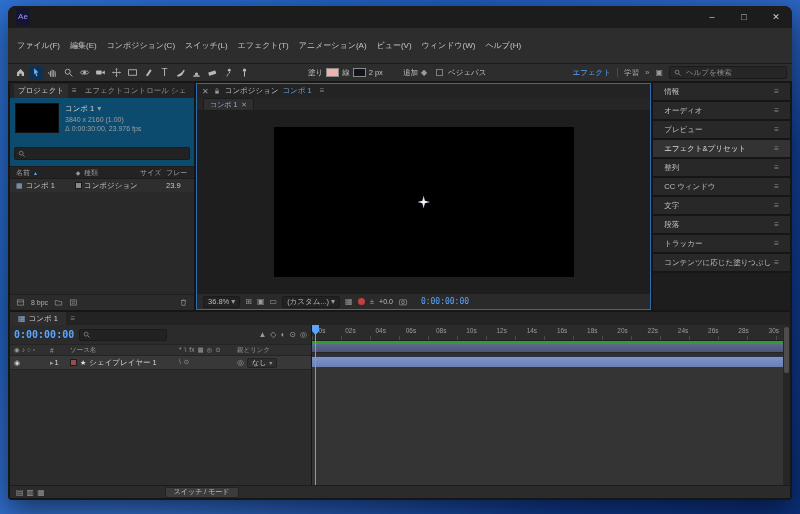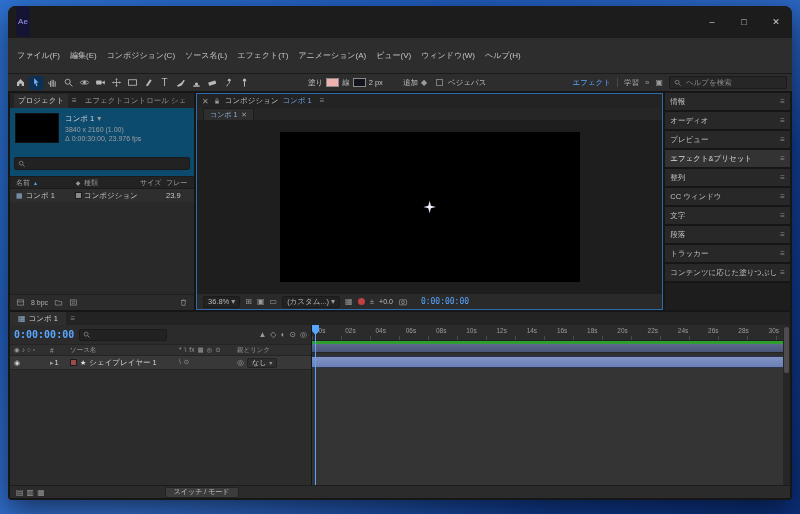--- a/index.html
+++ b/index.html
@@ -9,21 +9,21 @@
   background:
     radial-gradient(90% 70% at 15% 105%, rgba(96,164,255,.40), transparent 60%),
     radial-gradient(80% 60% at 100% -5%, rgba(80,150,245,.45), transparent 55%),
     linear-gradient(135deg,#2e72d2 0%,#1c55b4 42%,#113f96 72%,#0b2f7a 100%);
 }
 .window{position:absolute;left:8px;top:6px;width:784px;height:494px;border-radius:8px 8px 4px 4px;overflow:hidden;
   background:#161616;box-shadow:0 10px 30px rgba(0,0,0,.55);display:flex;flex-direction:column}
 
 
 .titlebar{flex:0 0 22px;background:#1c1c1c;display:flex;align-items:center}
-.app-badge{width:14px;height:31px;margin:0 6px 1px 8px;border-radius:2px;background:#151533;color:#9b9bf0;
+.app-badge{width:14px;height:18px;margin:0 6px 1px 8px;border-radius:2px;background:#151533;color:#9b9bf0;
   font-size:8px;font-weight:normal;display:flex;align-items:center;justify-content:center}
 .title-text{font-size:9px;color:#c4c4c4;white-space:nowrap}
 .win-controls{margin-left:auto;display:flex;height:100%}
 .win-btn{width:32px;display:flex;align-items:center;justify-content:center;font-size:9px;color:#cfcfcf}
 
 
 .menubar{flex:0 0 13px;background:#2d2d2d;display:flex;align-items:center;padding-left:4px}
 .menu-item{font-size:8px;color:#c6c6c6;padding:12px 5px;white-space:nowrap}
 
 
@@ -101,21 +101,21 @@
   background:radial-gradient(circle,#f2f2fb 15%,#a9abde 75%)}
 .cp-bottom{flex:0 0 16px;background:#2a2a2a;border-top:1px solid #1c1c1c;display:flex;align-items:center;gap:5px;padding:0 6px;
   font-size:7.5px;color:#b8b8b8;white-space:nowrap}
 .dd{display:flex;align-items:center;gap:2px;background:#222;border:1px solid #1a1a1a;border-radius:2px;padding:0 4px;height:12px}
 .dot{width:7px;height:7px;border-radius:50%;background:#c24040}
 .cp-tc{margin-left:8px;color:#58a5ff;font-family:"DejaVu Sans Mono",monospace;font-size:8px}
 .cam svg{width:10px;height:10px;display:block;color:#9a9a9a}
 
 
 .right-col{flex:0 0 124px;display:flex;flex-direction:column;gap:2px}
-.rp-row{flex:0 0 17px;background:#282828;display:flex;align-items:center;padding:0 5px;font-size:7.5px;color:#c2c2c2;white-space:nowrap;overflow:hidden}
+.rp-row{flex:0 0 17px;background:#282828;display:flex;align-items:center;padding:0 11px;font-size:7.5px;color:#c2c2c2;white-space:nowrap;overflow:hidden}
 .rp-row.active{background:#333333;color:#dcdcdc}
 .rp-menu{margin-left:auto;color:#8a8a8a;font-size:8px;padding-left:3px}
 .rp-fill{flex:1;background:#1d1d1d}
 
 
 .timeline{flex:0 0 186px;margin:2px;background:#161616;display:flex;flex-direction:column}
 .tl-tabbar{flex:0 0 13px;background:#232323;display:flex;align-items:stretch}
 .tl-tab{display:flex;align-items:center;gap:3px;background:#2e2e2e;padding:0 8px;font-size:7.5px;color:#d0d0d0;white-space:nowrap}
 .tl-menu{width:14px;display:flex;align-items:center;justify-content:center;color:#888;font-size:8px}
 .tl-body{flex:1;display:flex;min-height:0}
@@ -170,21 +170,21 @@
       <div class="win-btn">–</div>
       <div class="win-btn">□</div>
       <div class="win-btn">✕</div>
     </div>
   </div>
 
   <div class="menubar">
     <span class="menu-item">ファイル(F)</span>
     <span class="menu-item">編集(E)</span>
     <span class="menu-item">コンポジション(C)</span>
-    <span class="menu-item">ソース名(L)</span>
+    <span class="menu-item">スイッチ(L)</span>
     <span class="menu-item">エフェクト(T)</span>
     <span class="menu-item">アニメーション(A)</span>
     <span class="menu-item">ビュー(V)</span>
     <span class="menu-item">ウィンドウ(W)</span>
     <span class="menu-item">ヘルプ(H)</span>
   </div>
 
   <div class="toolbar">
     <span class="tool">
         <svg viewBox="0 0 14 14">

